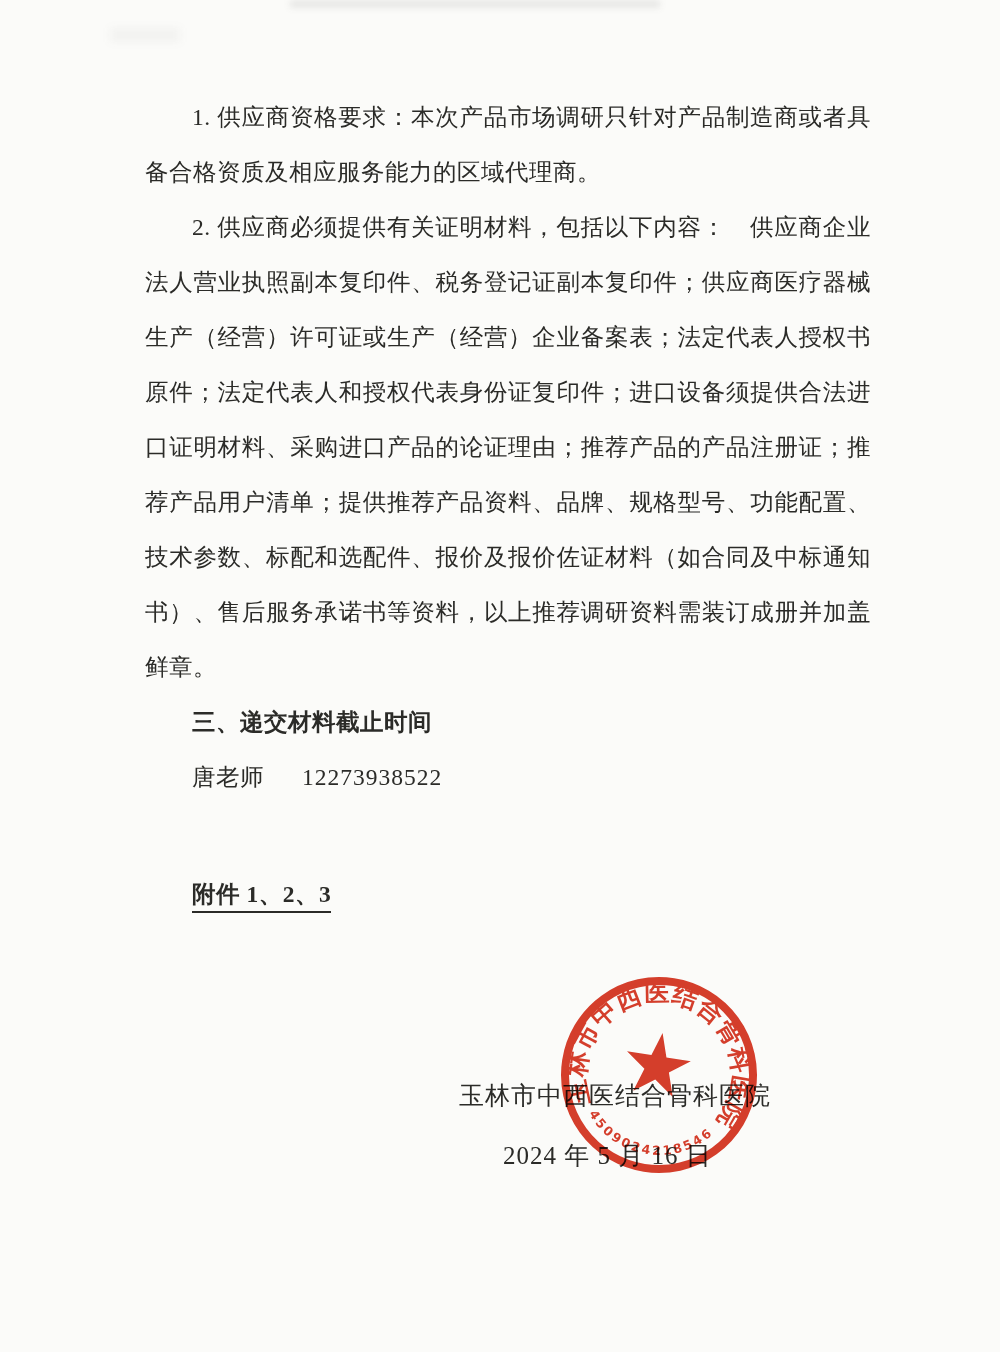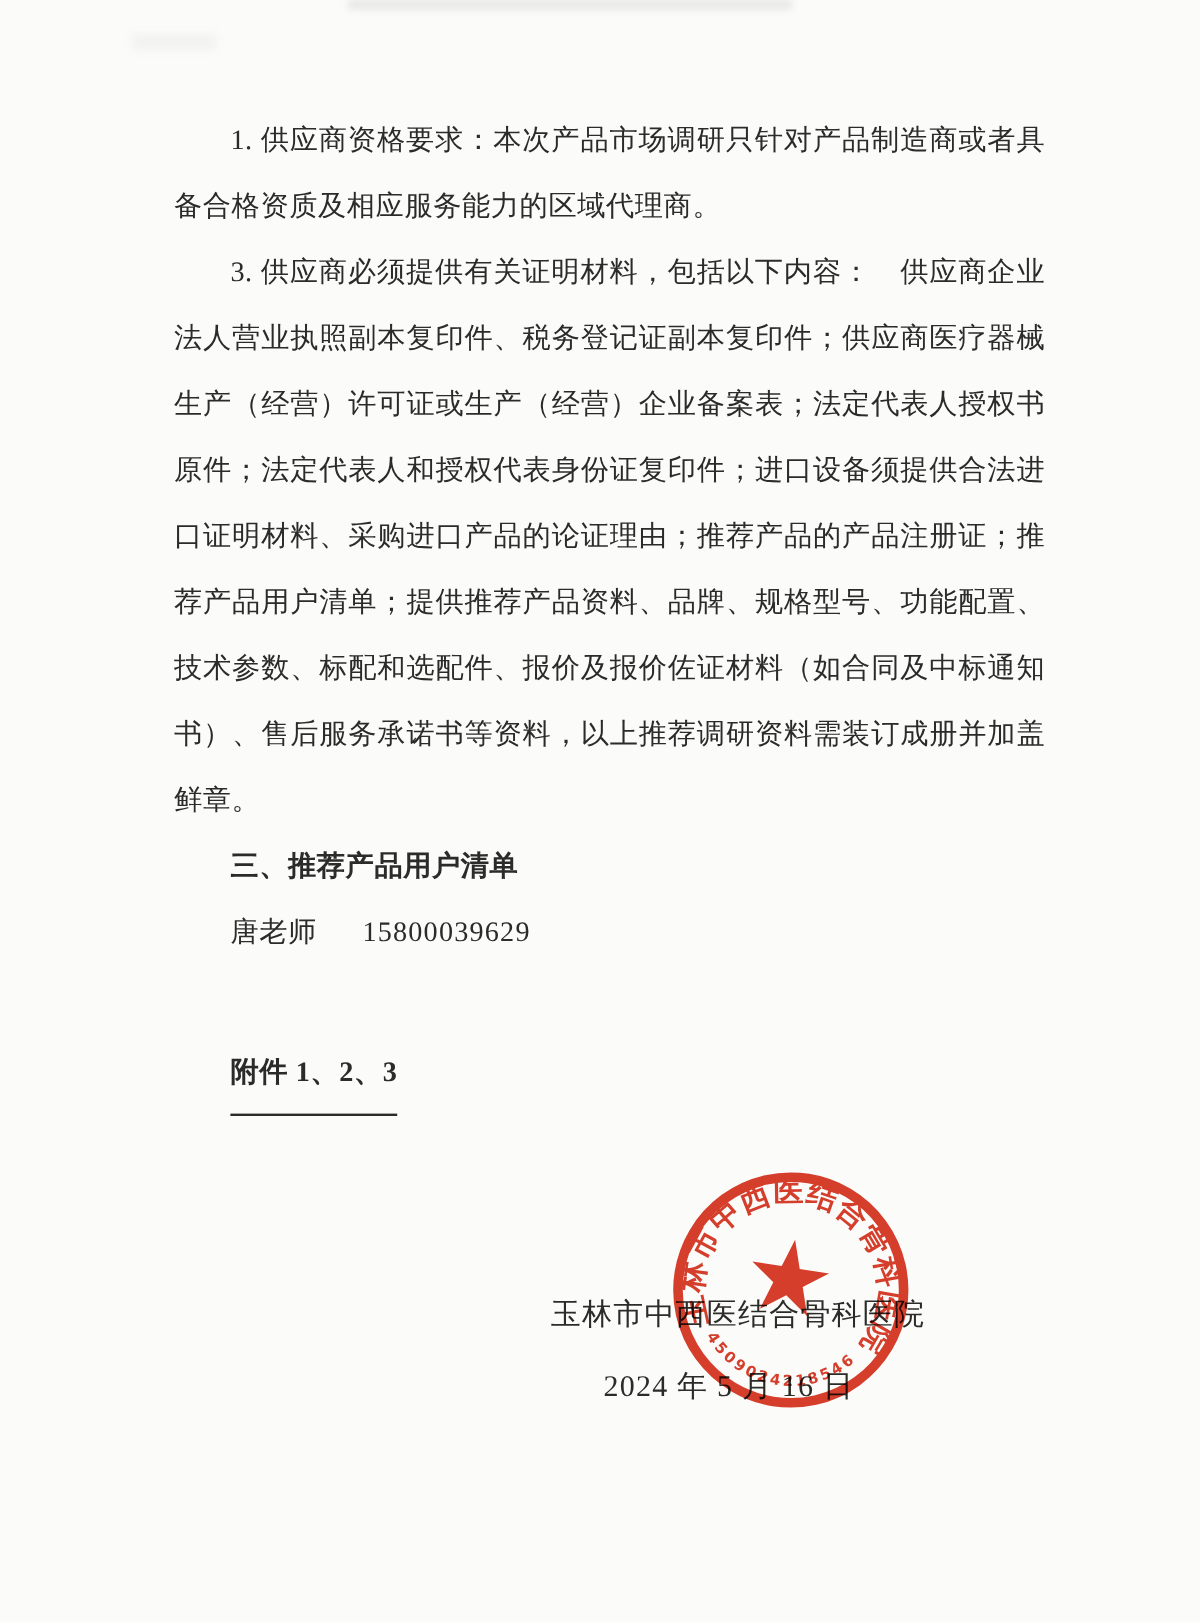--- a/index.html
+++ b/index.html
@@ -50,21 +50,21 @@
   }
   .contact-line .phone{ margin-left:38px; letter-spacing:1px; }
   .attachment-line{
     text-indent:2em;
     text-align:left;
     margin-top:62px !important;
     font-weight:700;
   }
   .attachment-line .underlined{
     border-bottom:2.5px solid #2b2b28;
-    padding-bottom:21px;
+    padding-bottom:4px;
   }
   .signature-org{
     position:absolute; left:459px; top:1079px;
     font-size:25px; line-height:34px; letter-spacing:1px;
     white-space:nowrap;
   }
   .signature-date{
     position:absolute; left:503px; top:1139px;
     font-size:25px; line-height:34px; letter-spacing:1px;
     white-space:nowrap;
@@ -92,23 +92,23 @@
 </head>
 <body>
 
 <div class="page">
 
   <div class="scan-artifact-top"></div>
   <div class="scan-artifact-left"></div>
 
   <div class="content">
     <p class="para">1. 供应商资格要求：本次产品市场调研只针对产品制造商或者具备合格资质及相应服务能力的区域代理商。</p>
-    <p class="para">3. 供应商必须提供有关证明材料，包括以下内容：　供应商企业法人营业执照副本复印件、税务登记证副本复印件；供应商医疗器械生产（经营）许可证或生产（经营）企业备案表；法定代表人授权书原件；法定代表人和授权代表身份证复印件；进口设备须提供合法进口证明材料、采购进口产品的论证理由；推荐产品的产品注册证；推荐产品用户清单；提供推荐产品资料、品牌、规格型号、功能配置、技术参数、标配和选配件、报价及报价佐证材料（如合同及中标通知书）、售后服务承诺书等资料，以上推荐调研资料需装订成册并加盖鲜章。</p>
-    <h3 class="heading">三、推荐产品用户清单</h3>
-    <p class="contact-line"><span>唐老师</span><span class="phone">15800039629</span></p>
+    <p class="para">2. 供应商必须提供有关证明材料，包括以下内容：　供应商企业法人营业执照副本复印件、税务登记证副本复印件；供应商医疗器械生产（经营）许可证或生产（经营）企业备案表；法定代表人授权书原件；法定代表人和授权代表身份证复印件；进口设备须提供合法进口证明材料、采购进口产品的论证理由；推荐产品的产品注册证；推荐产品用户清单；提供推荐产品资料、品牌、规格型号、功能配置、技术参数、标配和选配件、报价及报价佐证材料（如合同及中标通知书）、售后服务承诺书等资料，以上推荐调研资料需装订成册并加盖鲜章。</p>
+    <h3 class="heading">三、递交材料截止时间</h3>
+    <p class="contact-line"><span>唐老师</span><span class="phone">12273938522</span></p>
     <p class="attachment-line"><span class="underlined">附件 1、2、3</span></p>
   </div>
 
   <div class="signature-org">玉林市中西医结合骨科医院</div>
   <div class="signature-date">2024 年 5 月 16 日</div>
 
   <svg class="seal" viewBox="-107 -107 214 214" xmlns="http://www.w3.org/2000/svg">
     <defs>
       <path id="sealArcTop" d="M -67.1 31.3 A 74 74 0 1 1 67.1 31.3" fill="none"></path>
       <path id="sealArcBottom" d="M -65.5 45.9 A 80 80 0 0 0 65.5 45.9" fill="none"></path>

